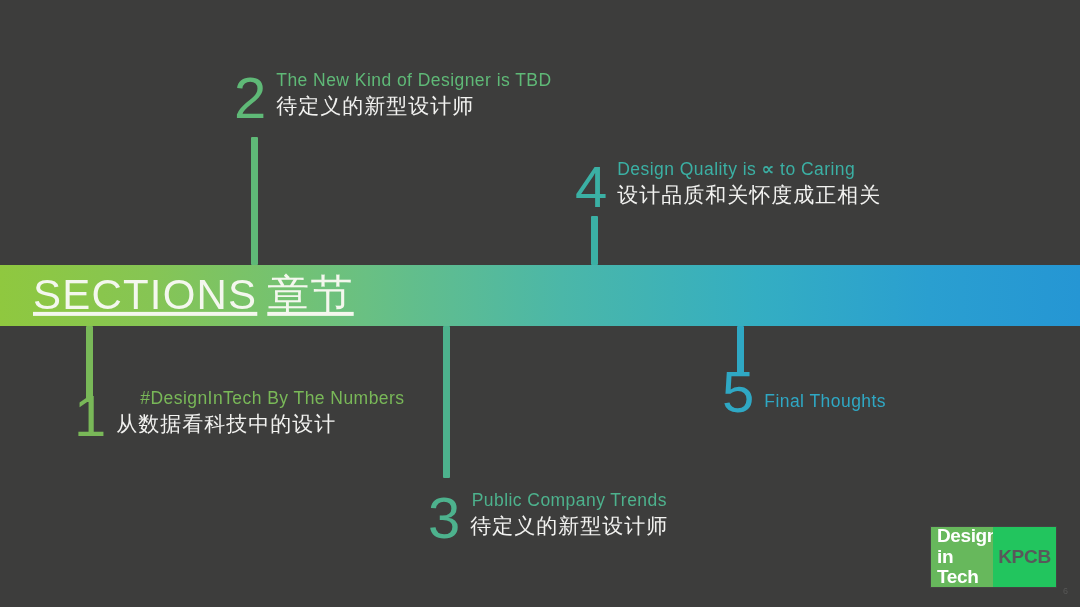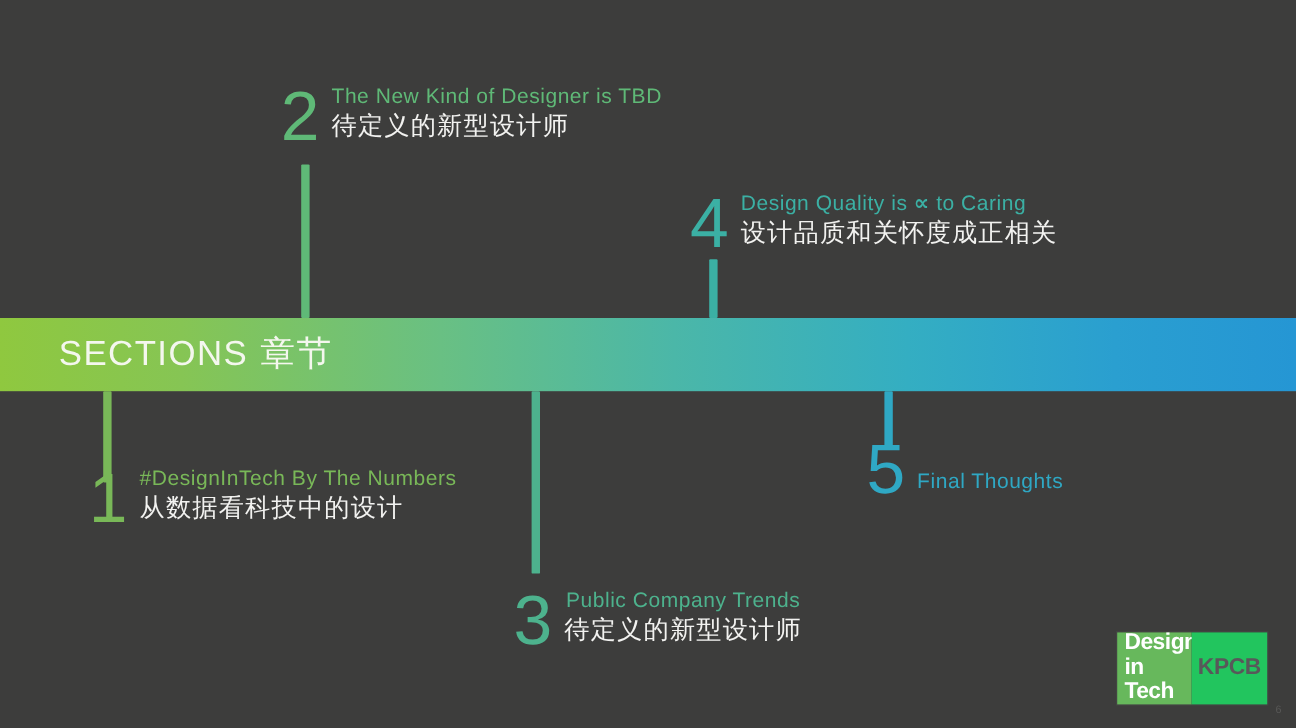--- a/index.html
+++ b/index.html
@@ -28,28 +28,29 @@
         #8fc83f 0%,
         #86c554 14%,
         #69c083 34%,
         #4bb7a8 52%,
         #34aec2 70%,
         #2a9fd0 86%,
         #2596d4 100%);
   }
   .banner-label {
     position: absolute;
-    left: 49px;
+    left: 33px;
     top: 50%;
     transform: translateY(-52%);
-    font-size: 29px;
+    font-size: 42px;
     letter-spacing: 1.2px;
     color: #f4f7ee;
     white-space: nowrap;
     font-weight: 400;
+    text-decoration: underline;
   }
   .banner-label .cn {
     margin-left: 10px;
     font-weight: 500;
   }
 
   
   .stem {
     position: absolute;
     width: 7px;
@@ -169,21 +170,21 @@
         <span class="prop">∝</span>
         <span>to Caring</span>
       </div>
       <div class="sec-cn">设计品质和关怀度成正相关</div>
     </div>
   </div>
 
   <div class="section" style="left:74px; top:388px;">
     <div class="sec-num" style="color:#79b858;">1</div>
     <div class="sec-text">
-      <div class="sec-en" style="color:#79b858;">#DesignInTech By The Numbers</div>
+      <div class="sec-en" style="color:#79b858;margin-left:24px;">#DesignInTech By The Numbers</div>
       <div class="sec-cn">从数据看科技中的设计</div>
     </div>
   </div>
 
   <div class="section" style="left:722px; top:369px;">
     <div class="sec-num" style="color:#2fa8c4;">5</div>
     <div class="sec-text">
       <div class="sec-en" style="color:#2fa8c4;">Final Thoughts</div>
     </div>
   </div>

